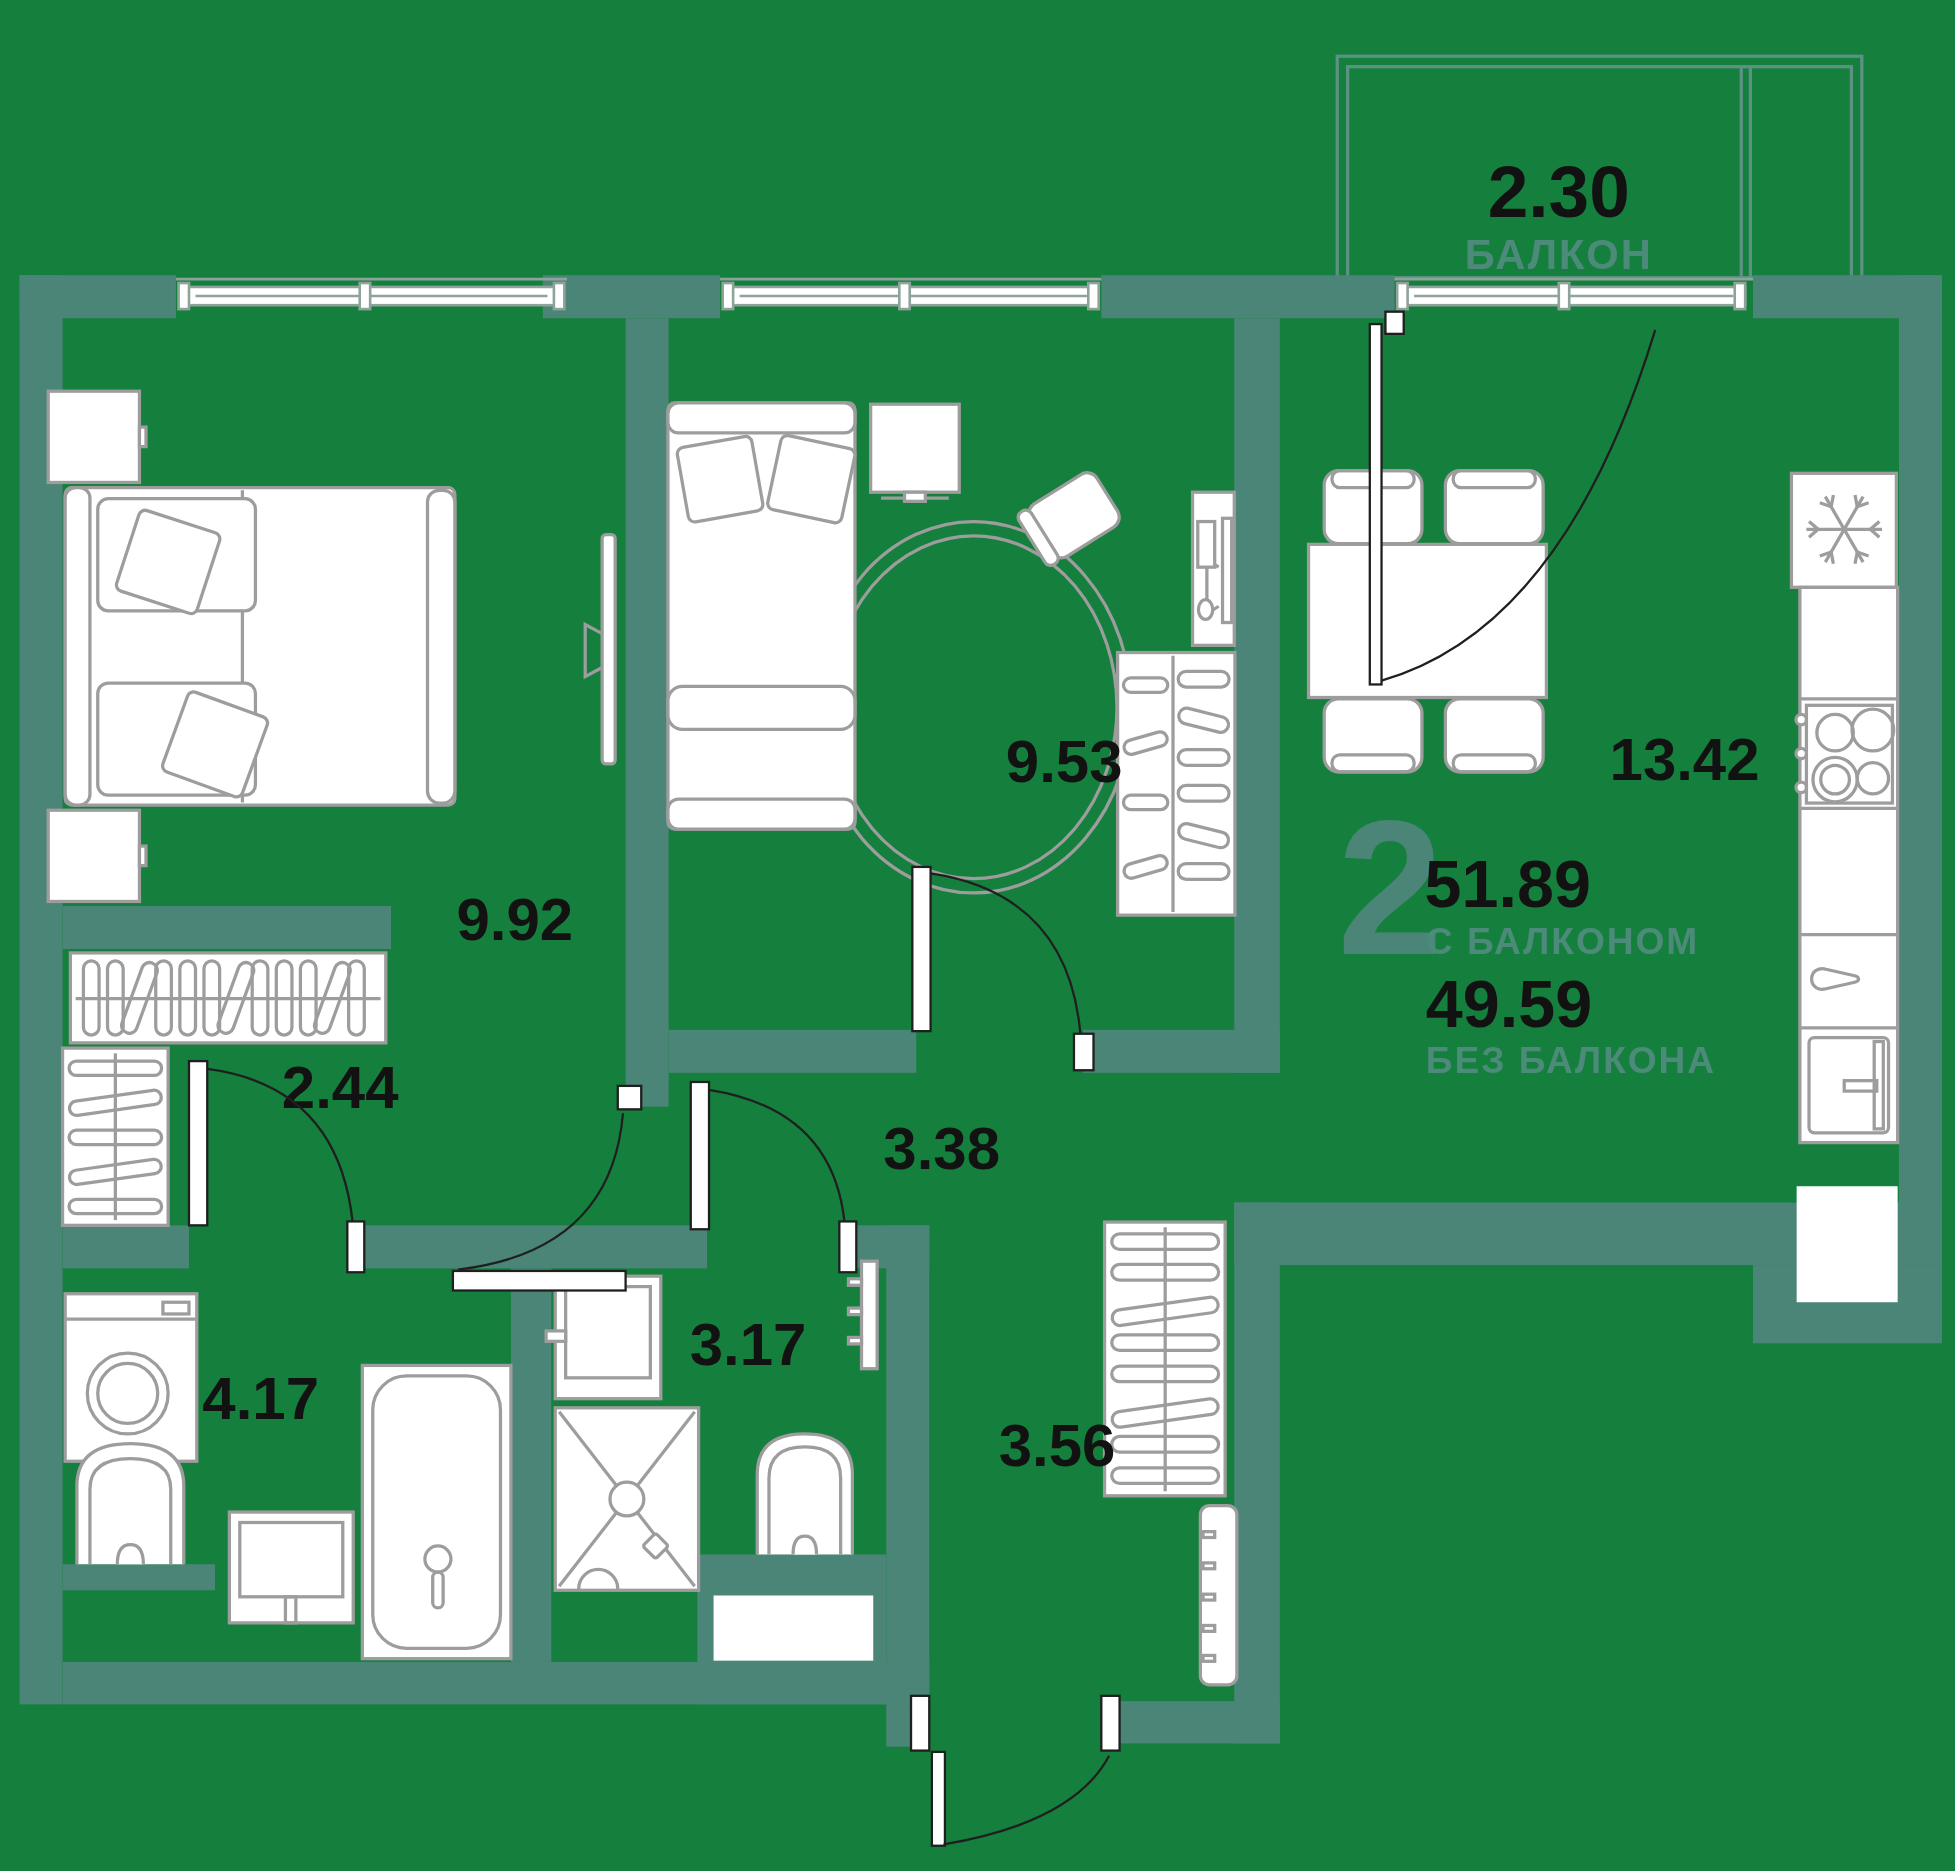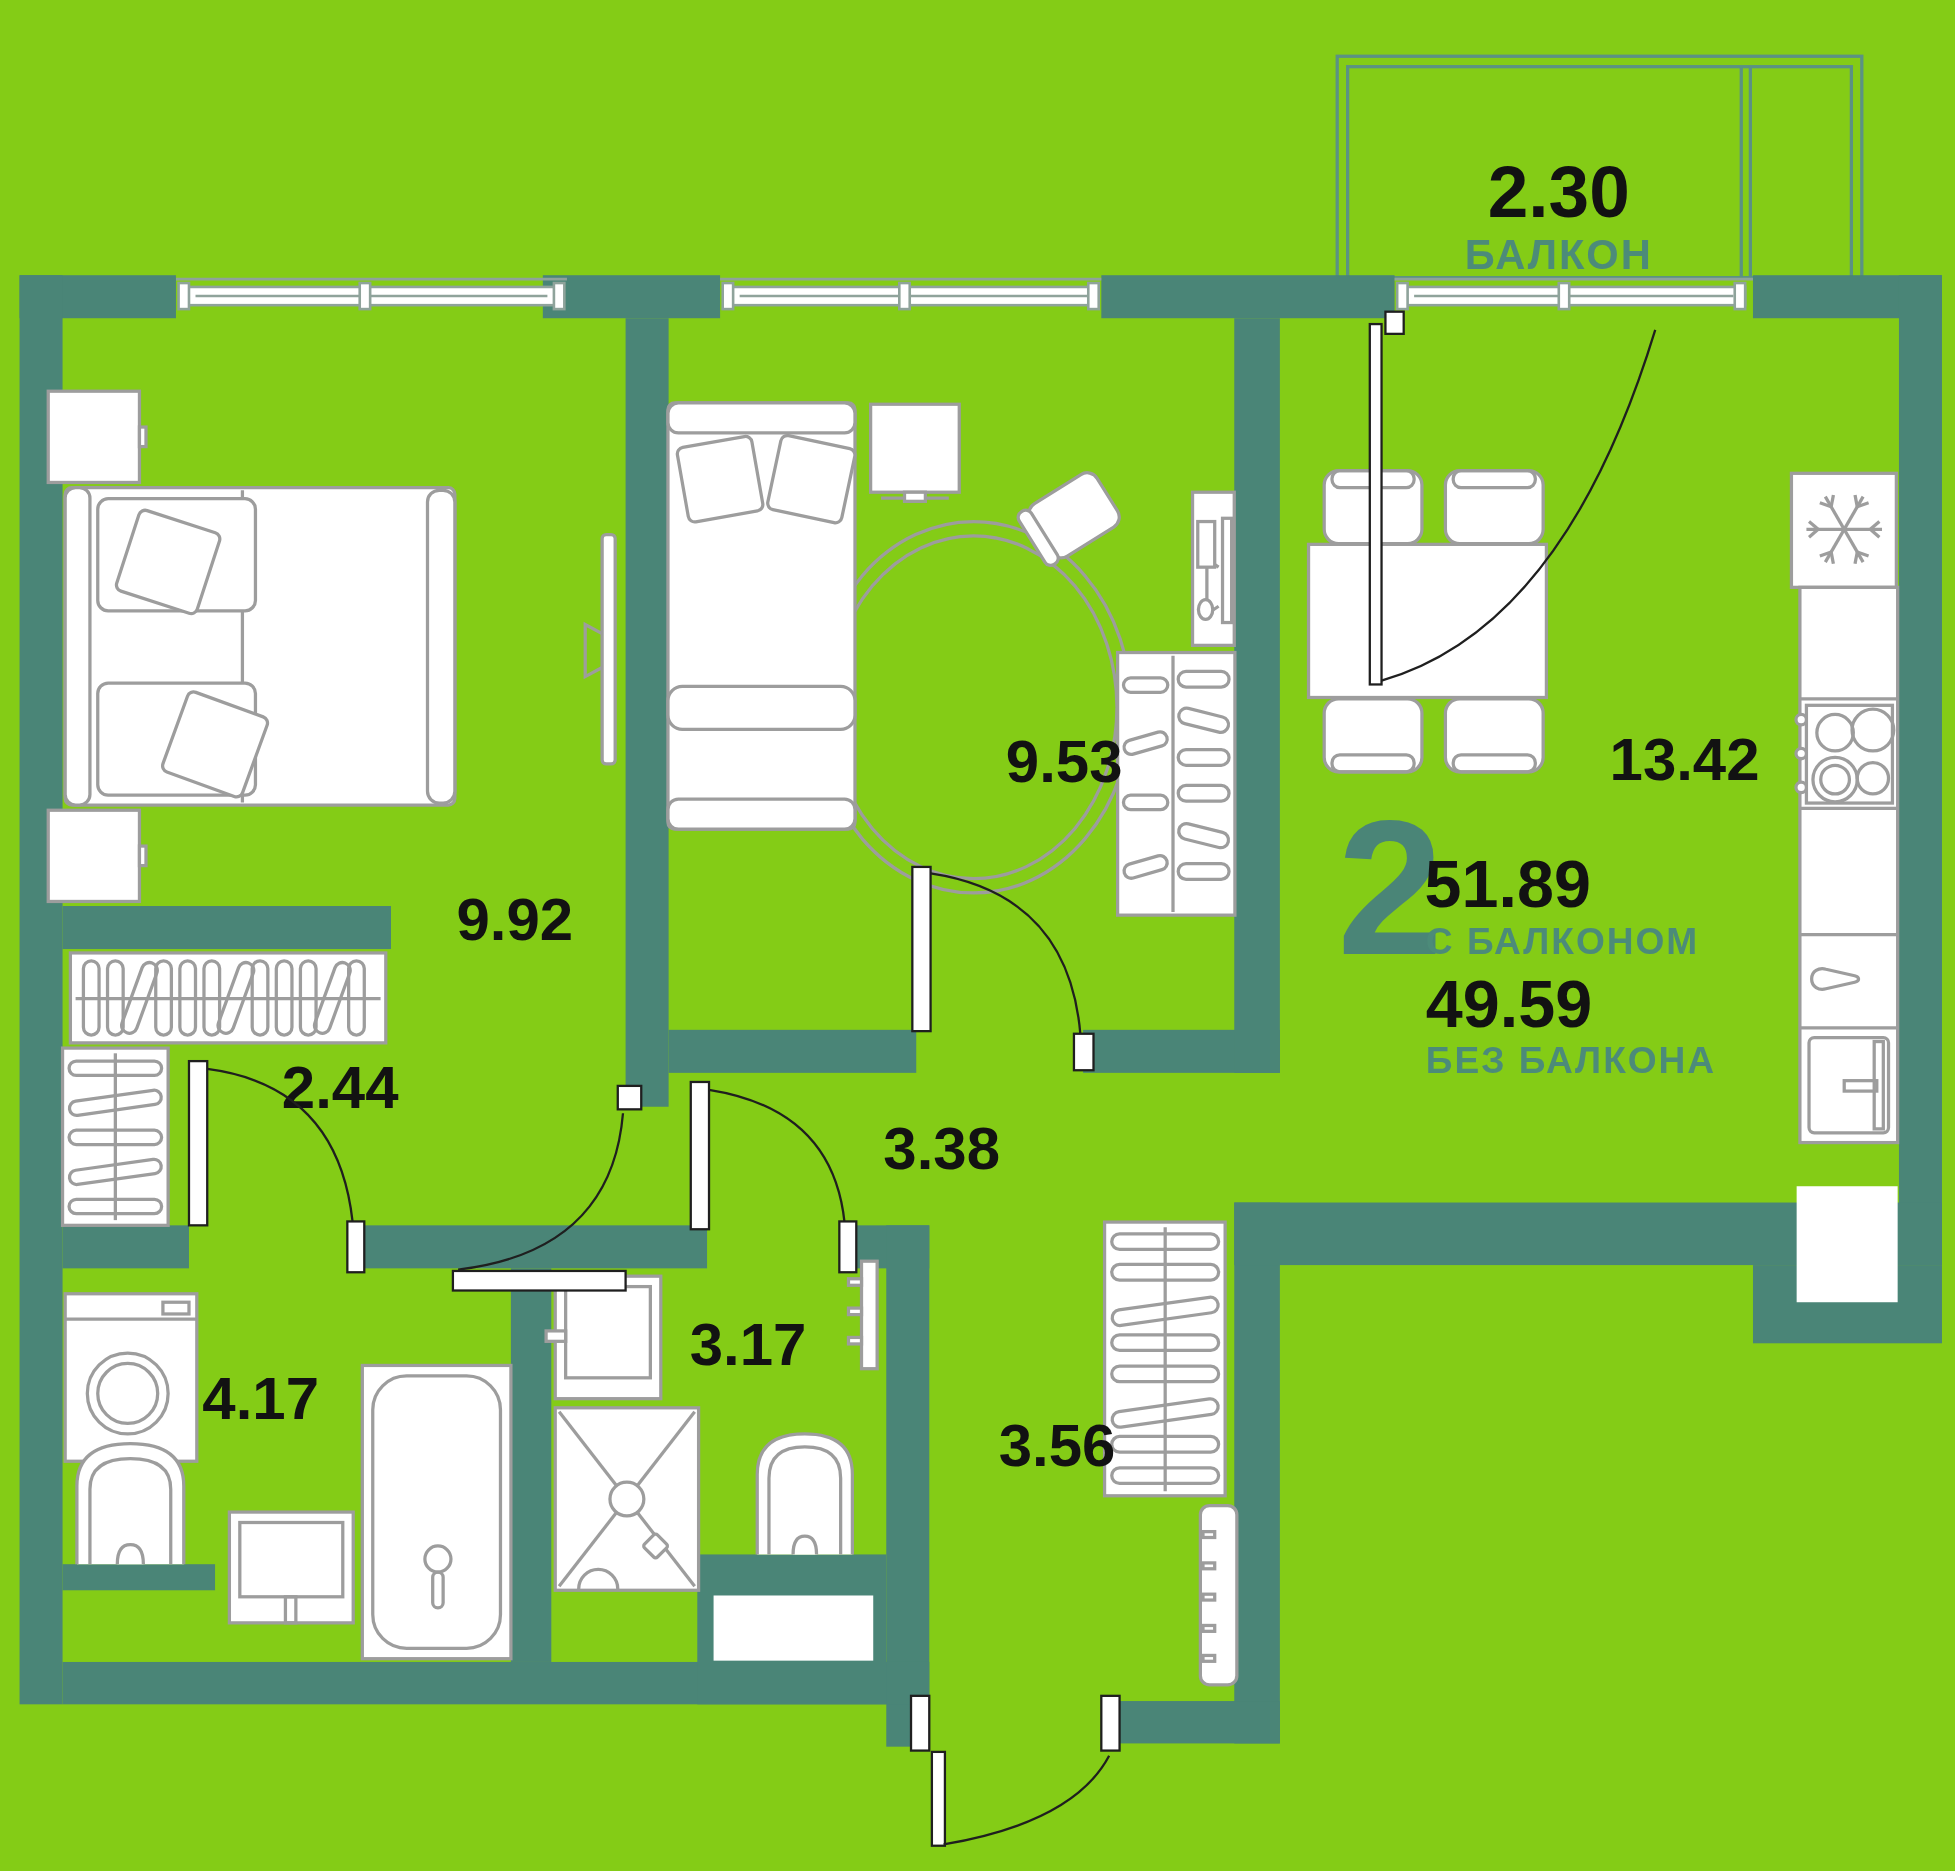--- a/index.html
+++ b/index.html
@@ -1,16 +1,16 @@
 <!DOCTYPE html>
 <html style="font-size:10.4px"><head>
 <meta charset="utf-8">
 <style>
   html,body{margin:0;padding:0;background:#ffffff;}
-  .stage{position:relative;width:1955px;height:1872px;background:#84cc16;overflow:hidden;}
+  .stage{position:relative;width:1955px;height:1872px;background:#15803d;overflow:hidden;}
   svg{display:block;}
   .room-label{font-family:"Liberation Sans",sans-serif;font-weight:700;font-size:92px;fill:#121212;}
   .balcony-area{font-family:"Liberation Sans",sans-serif;font-weight:700;font-size:112px;fill:#121212;}
   .balcony-name{font-family:"Liberation Sans",sans-serif;font-weight:700;font-size:64px;fill:#4C8B79;letter-spacing:3px;}
   .big-num{font-family:"Liberation Sans",sans-serif;font-weight:700;font-size:292px;fill:#4A8577;}
   .area-num{font-family:"Liberation Sans",sans-serif;font-weight:700;font-size:102px;fill:#121212;}
   .area-cap{font-family:"Liberation Sans",sans-serif;font-weight:700;font-size:57px;fill:#4C8B79;letter-spacing:3px;}
   .wall{fill:#4A8577;}
   .furn{stroke:#9D9D9D;stroke-width:5;fill:none;}
   .furnw{stroke:#9D9D9D;stroke-width:5;fill:#fff;}

